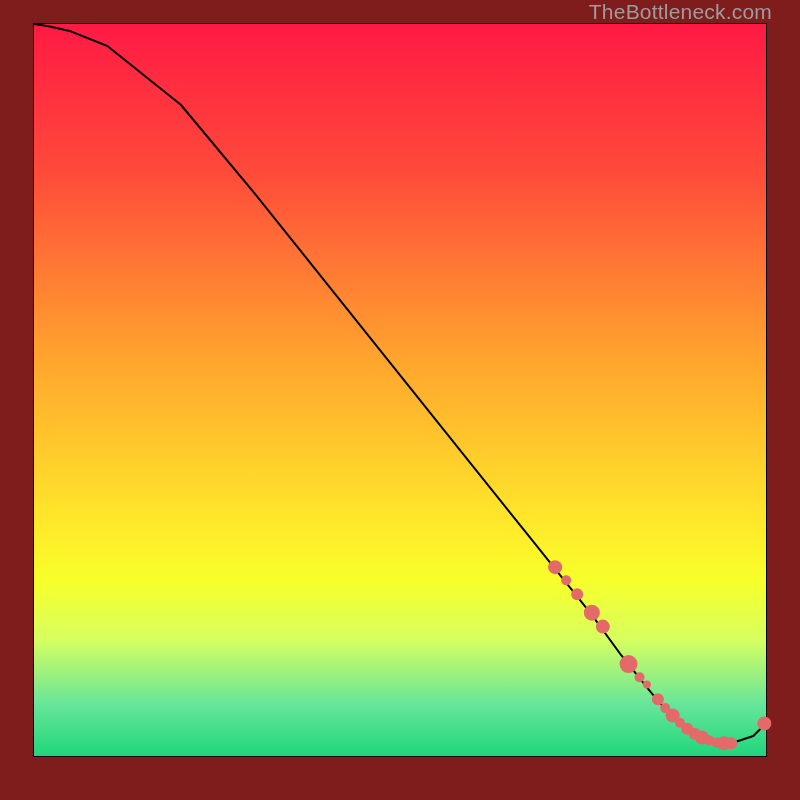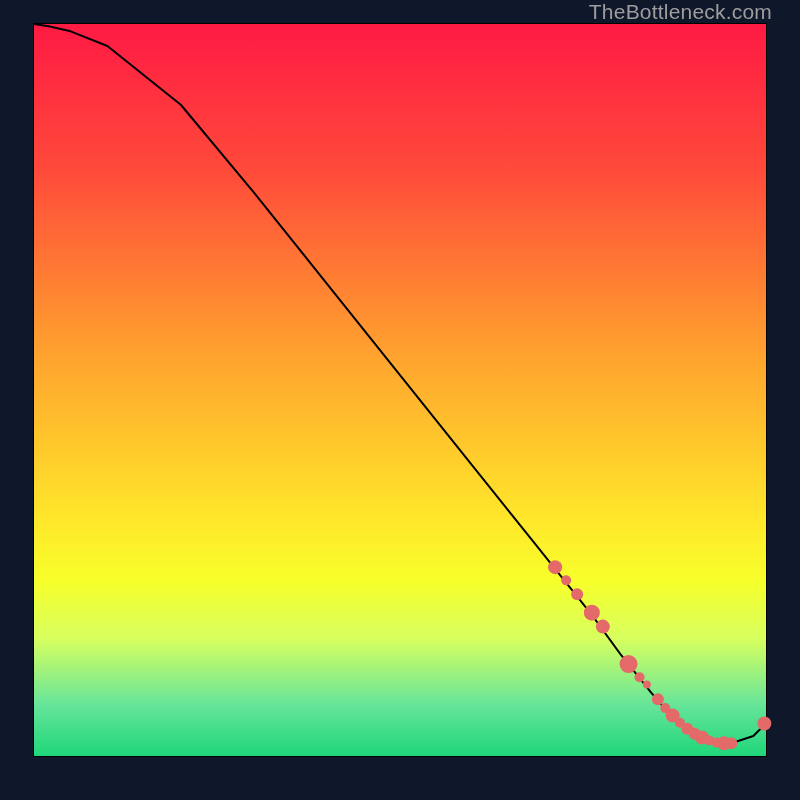--- a/index.html
+++ b/index.html
@@ -7,21 +7,21 @@
     padding: 0;
     width: 800px;
     height: 800px;
     background: #000;
     overflow: hidden;
   }
   .stage {
     position: relative;
     width: 800px;
     height: 800px;
-    background: #0f172a;
+    background: #7f1d1d;
   }
   .plot {
     position: absolute;
     left: 33px;
     top: 23px;
     width: 734px;
     height: 734px;
     background: linear-gradient(to bottom,
       #ff1a44 0%,
       #ff4a3a 20%,

